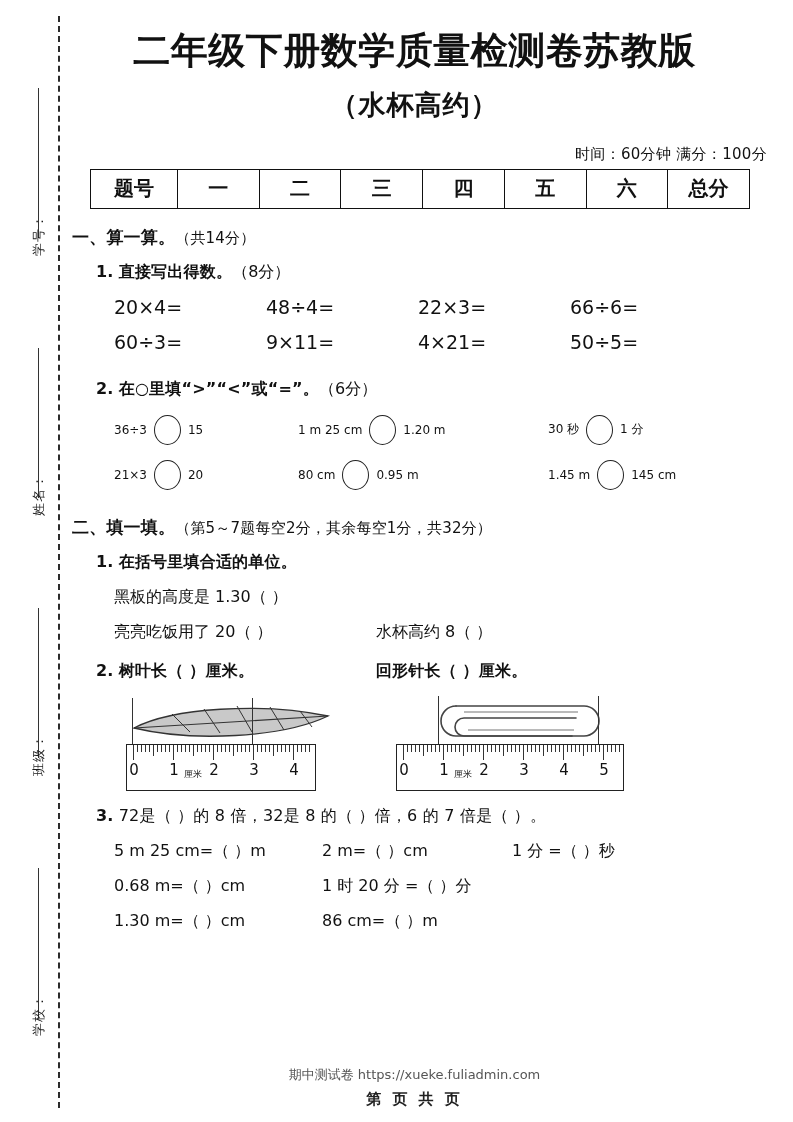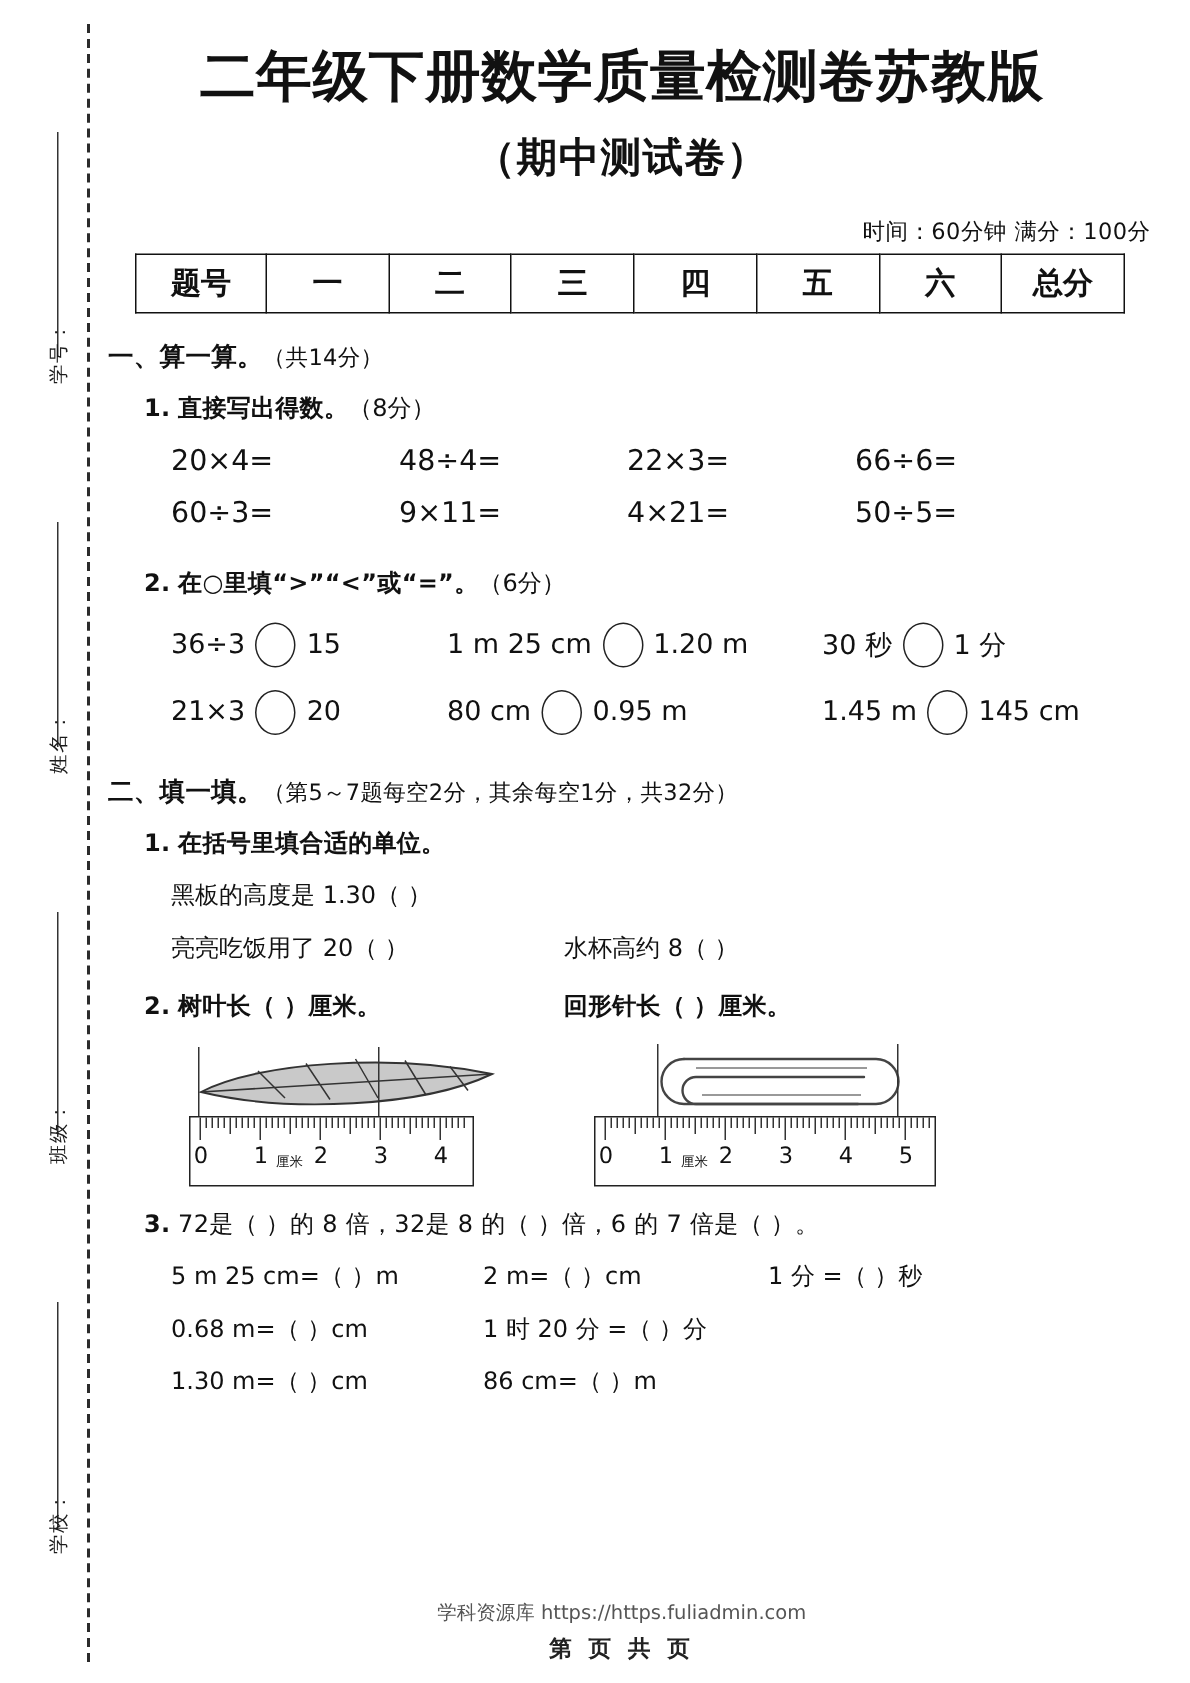--- a/index.html
+++ b/index.html
@@ -120,21 +120,21 @@
     font-size: 19px;
     align-items: center;
   }
   .row .cell { white-space: nowrap; }
 
   .arith .cell { width: 152px; }
 
   .cmp-row {
     display: flex;
     margin: 15px 12px 0 52px;
-    font-size: 18px;
+    font-size: 12px;
     align-items: flex-start;
   }
   .cmp { display: flex; align-items: center; white-space: nowrap; }
   .circle {
     display: inline-block;
     width: 25px; height: 28px;
     border: 1.4px solid #222;
     border-radius: 50%;
     margin: 0 7px;
     vertical-align: middle;
@@ -223,21 +223,21 @@
 
   <div class="seal-label" style="top:228px;">学号：</div>
   <div class="seal-label" style="top:488px;">姓名：</div>
   <div class="seal-label" style="top:748px;">班级：</div>
   <div class="seal-label" style="top:1008px;">学校：</div>
 </div>
 
 <div class="page">
 
   <div class="title-main">二年级下册数学质量检测卷苏教版</div>
-  <div class="title-sub">（期中测试卷）</div>
+  <div class="title-sub">（水杯高约）</div>
   <div class="meta-line">时间：60分钟  满分：100分</div>
 
   <table class="score">
     <tbody>
       <tr>
         <td class="hdr">题号</td>
         <td>一</td>
         <td>二</td>
         <td>三</td>
         <td>四</td>
@@ -492,15 +492,15 @@
   </div>
   <div class="unit-row">
     <span class="cell" style="width:208px">0.68 m=（        ）cm</span>
     <span class="cell">1 时 20 分 =（        ）分</span>
   </div>
   <div class="unit-row">
     <span class="cell" style="width:208px">1.30 m=（        ）cm</span>
     <span class="cell">86 cm=（        ）m</span>
   </div>
 
-  <div class="footer-src">学科资源库 https://https.fuliadmin.com</div>
+  <div class="footer-src">期中测试卷 https://xueke.fuliadmin.com</div>
   <div class="footer-page">第 页 共 页</div>
 </div>
 
 </body></html>

